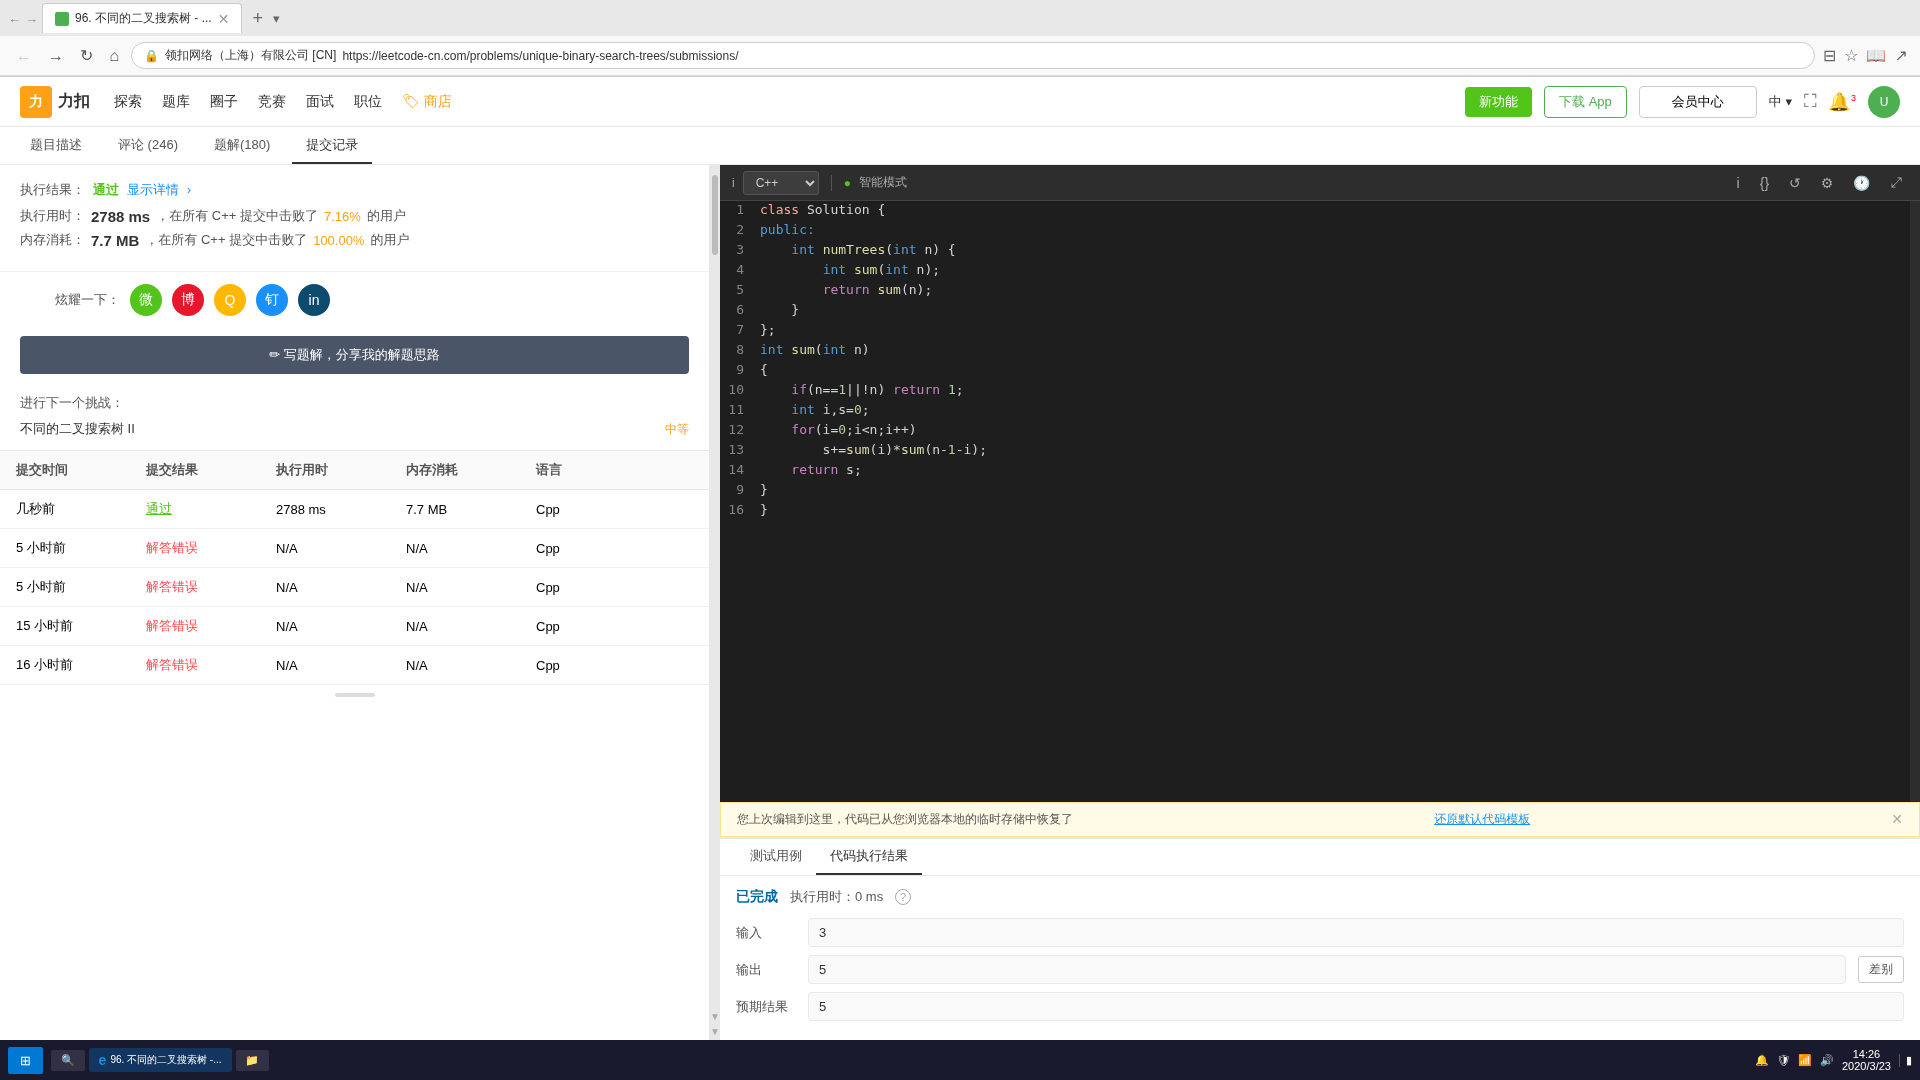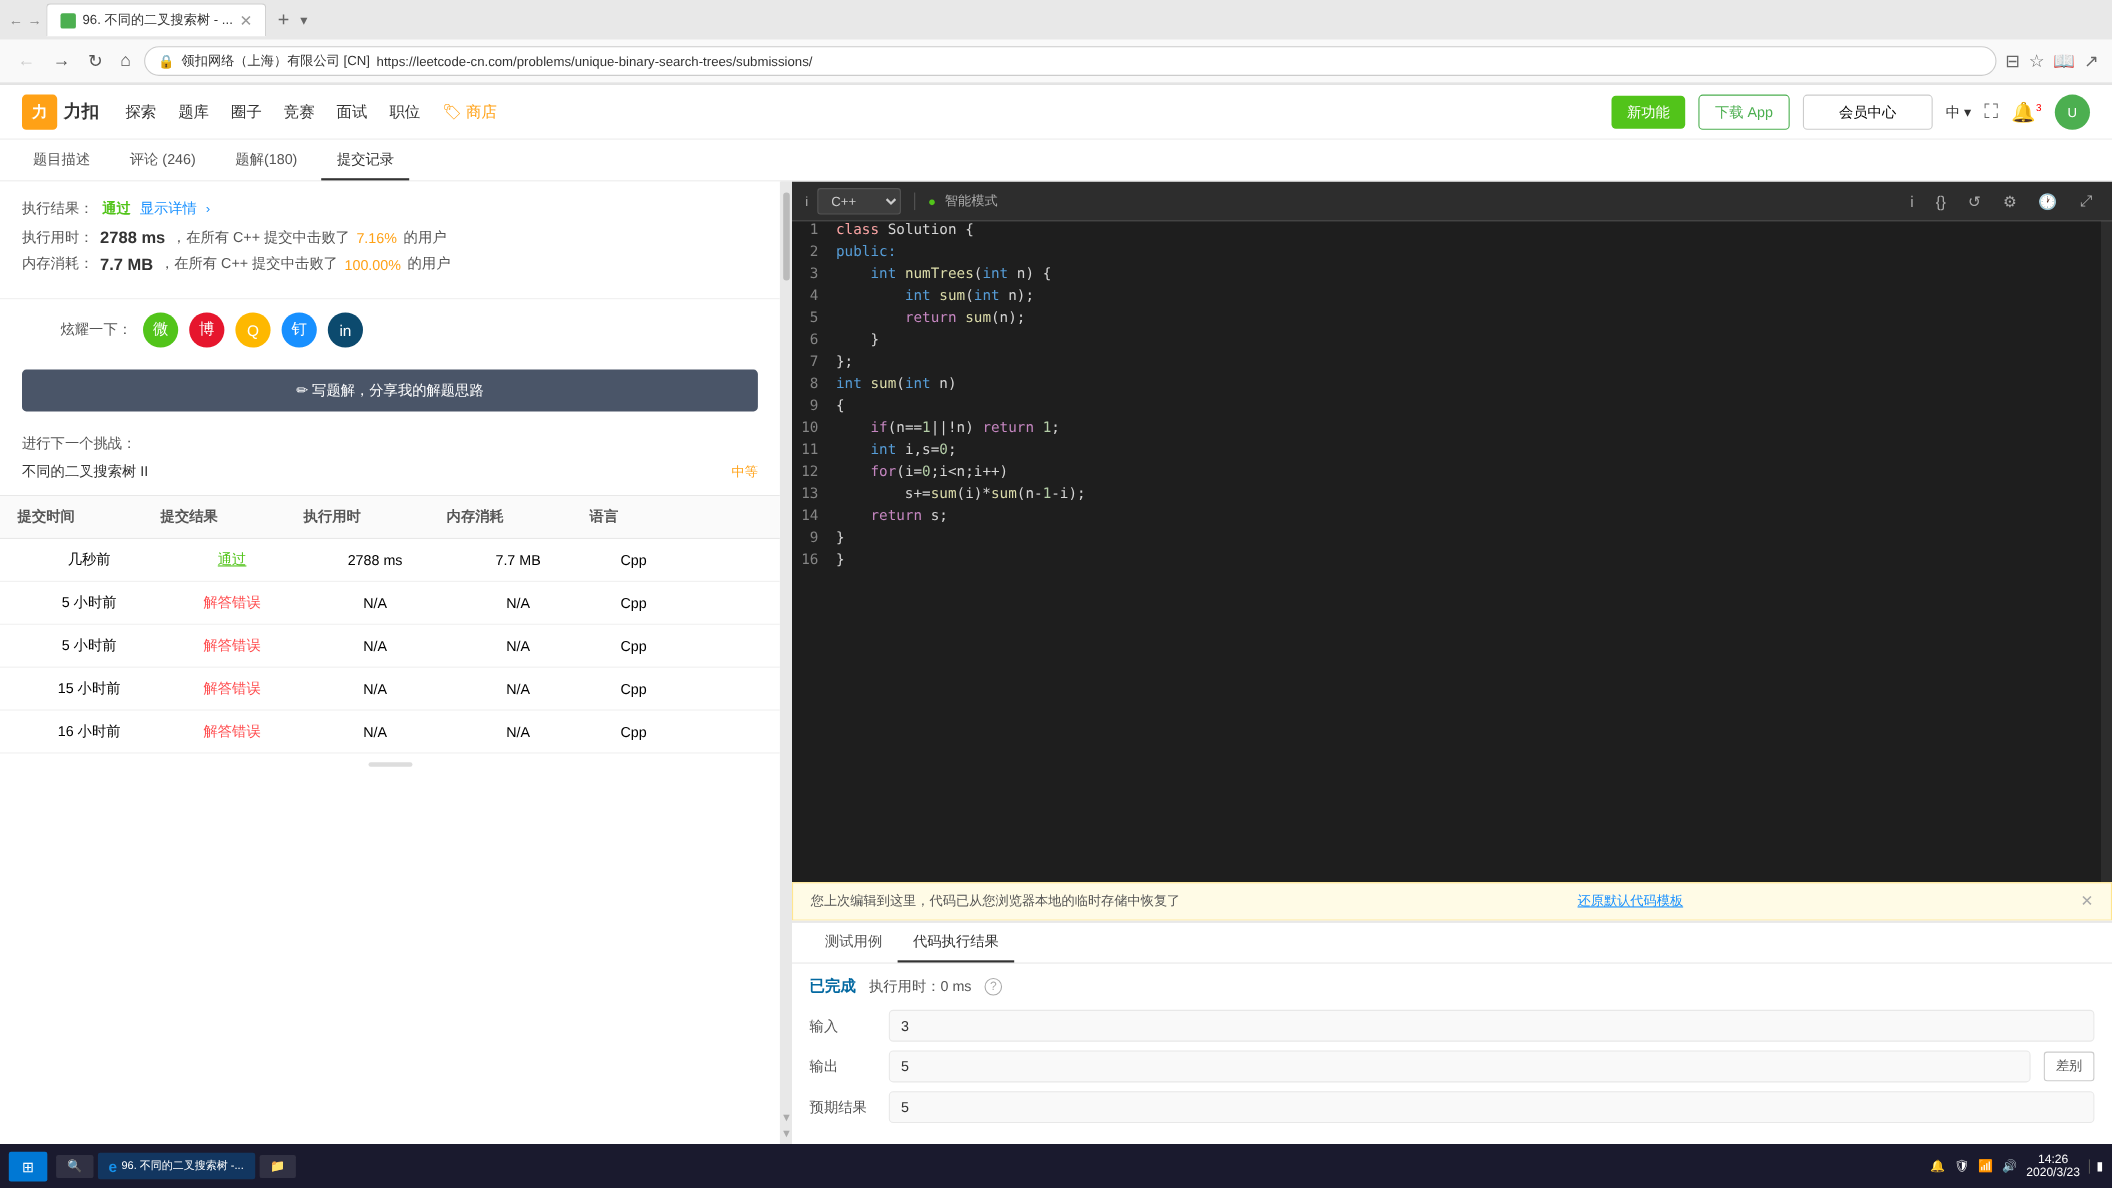--- a/index.html
+++ b/index.html
@@ -77,21 +77,21 @@
     .difficulty-badge { color: #ffa116; font-size: 12px; }
 
     
     .submission-section { border-top: 1px solid #e8e8e8; }
     .table-header { display: flex; padding: 10px 16px; background: #fafafa; border-bottom: 1px solid #e8e8e8; font-size: 13px; color: #555; font-weight: bold; }
     .col-time { flex: 0 0 130px; }
     .col-result { flex: 0 0 130px; }
     .col-runtime { flex: 0 0 130px; }
     .col-memory { flex: 0 0 130px; }
     .col-lang { flex: 0 0 80px; }
-    .table-row { display: flex; padding: 10px 16px; border-bottom: 1px solid #f0f0f0; font-size: 13px; align-items: center; text-align: center; }
+    .table-row { display: flex; padding: 10px 16px; border-bottom: 1px solid #f0f0f0; font-size: 13px; align-items: center; }
     .result-pass { color: #52c41a; text-decoration: underline; cursor: pointer; }
     .result-fail { color: #ff4d4f; cursor: pointer; }
 
     
     .code-toolbar { background: #2d2d2d; display: flex; align-items: center; padding: 4px 12px; gap: 8px; border-bottom: 1px solid #444; height: 36px; }
     .lang-selector { background: #3d3d3d; border: 1px solid #555; color: #ccc; padding: 3px 8px; border-radius: 3px; font-size: 12px; cursor: pointer; }
     .toolbar-spacer { flex: 1; }
     .toolbar-icon { color: #aaa; font-size: 14px; cursor: pointer; padding: 3px 6px; }
     .code-line { display: flex; align-items: flex-start; min-height: 20px; padding: 1px 0; }
     .line-num { width: 40px; text-align: right; padding-right: 16px; color: #858585; font-size: 13px; font-family: 'Consolas', monospace; flex-shrink: 0; user-select: none; }

